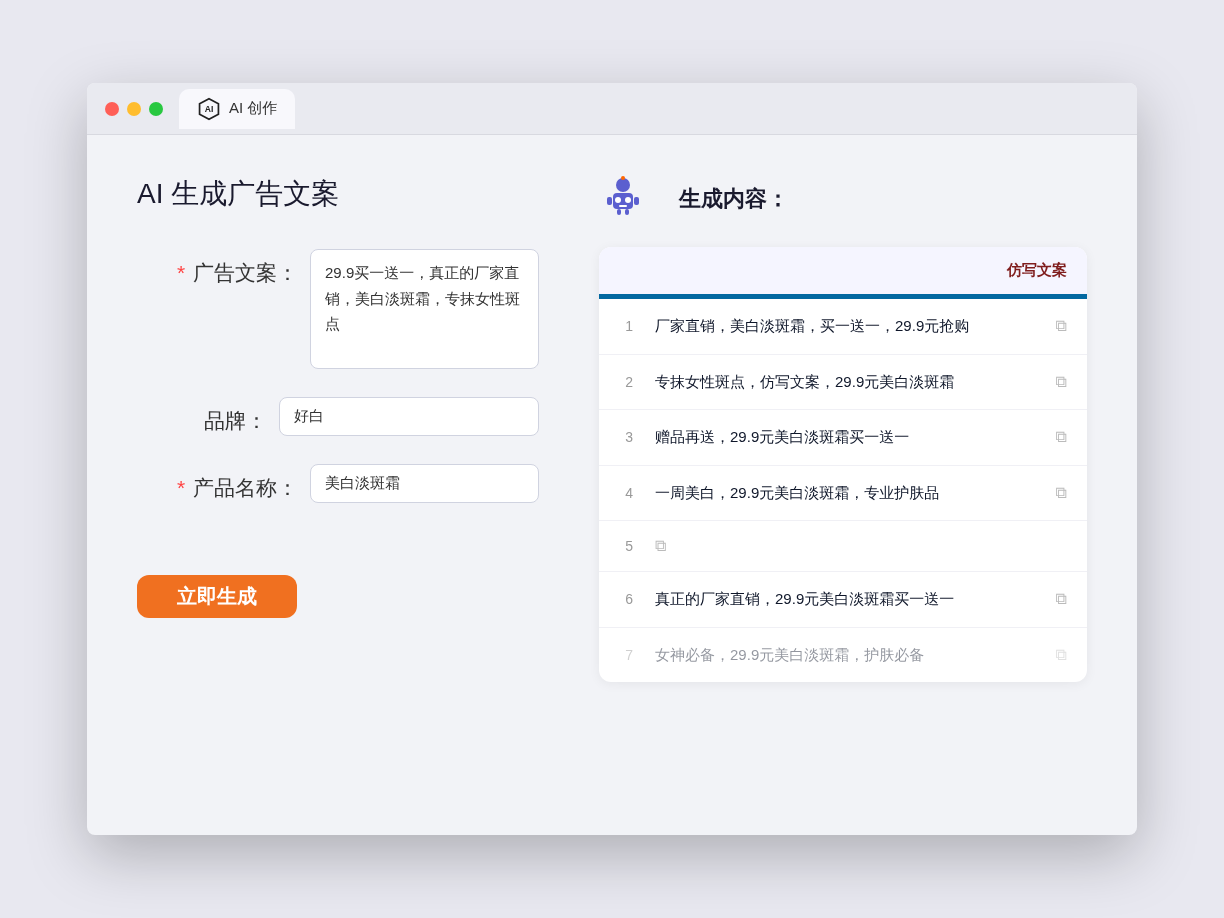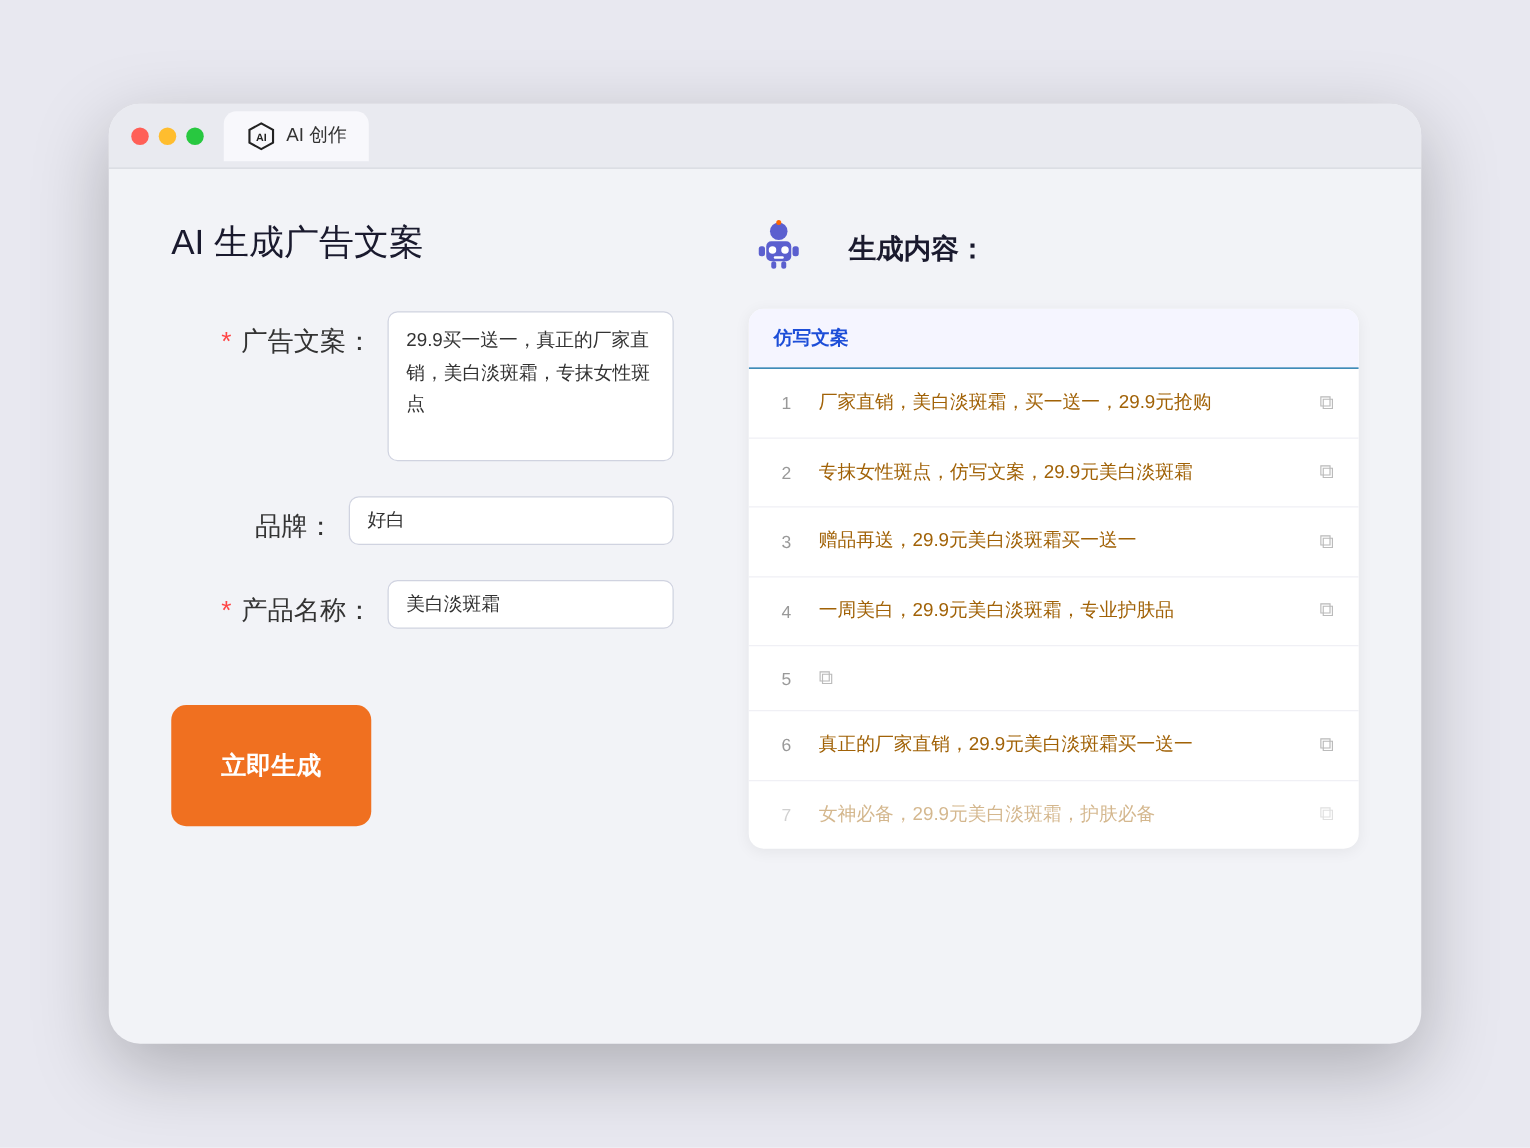--- a/index.html
+++ b/index.html
@@ -9,21 +9,21 @@
       display: flex;
       align-items: center;
       justify-content: center;
       min-height: 918px;
       font-family: -apple-system, "PingFang SC", "Microsoft YaHei", sans-serif;
     }
 
     .browser-window {
       width: 1050px;
       background: #f2f3f7;
-      border-radius: 25px;
+      border-radius: 8px;
       box-shadow: 0 20px 60px rgba(0,0,0,0.25);
       overflow: hidden;
     }
 
     .titlebar {
       background: #e9eaf0;
       height: 52px;
       display: flex;
       align-items: center;
       padding: 0 18px;
@@ -116,26 +116,26 @@
       font-family: inherit;
       resize: none;
     }
 
     .form-textarea {
       height: 120px;
       line-height: 1.7;
     }
 
     .generate-btn {
-      margin-top: 33px;
+      margin-top: 44px;
       background: #f07020;
       color: #fff;
       border: none;
       border-radius: 12px;
-      padding: 35px 40px;
+      padding: 8px 40px;
       font-size: 20px;
       font-weight: 600;
       cursor: pointer;
       font-family: inherit;
     }
 
     
     .right-panel {
       flex: 1;
     }
@@ -163,22 +163,23 @@
       border-radius: 12px;
       overflow: hidden;
       box-shadow: 0 2px 12px rgba(0,0,0,0.06);
     }
 
     .results-header {
       background: #f5f5ff;
       padding: 14px 20px;
       font-size: 15px;
       font-weight: 600;
-      color: #1d4ed8;
-      border-bottom: 1px solid #0369a1;
+      color: #7f1d1d;
+      border-bottom: 5px solid #0369a1;
+      text-align: right;
     }
 
     .result-row {
       display: flex;
       align-items: center;
       padding: 16px 20px;
       border-bottom: 1px solid #f0f0f5;
       gap: 16px;
     }
 
@@ -193,21 +194,21 @@
     .result-num {
       font-size: 14px;
       color: #999;
       min-width: 20px;
       text-align: center;
     }
 
     .result-text {
       flex: 1;
       font-size: 15px;
-      color: #a16207;
+      color: #0f172a;
       line-height: 1.5;
     }
 
     .copy-icon {
       color: #bbb;
       font-size: 16px;
       cursor: pointer;
       flex-shrink: 0;
     }
   </style>

